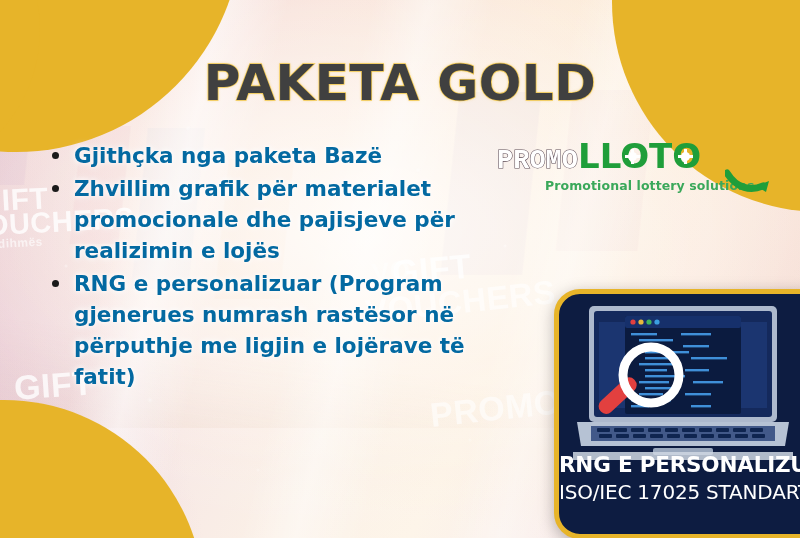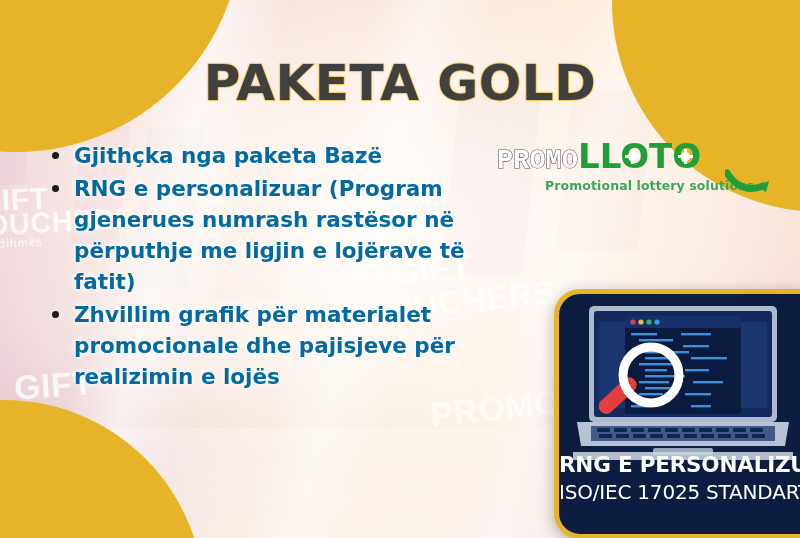--- a/index.html
+++ b/index.html
@@ -297,22 +297,22 @@
   <div class="blob blob-tr-fill"></div>
   <div class="blob blob-tr"></div>
   <div class="blob blob-bl-fill"></div>
   <div class="blob blob-bl"></div>
   <div class="blob blob-br"></div>
 
   <div class="title">PAKETA GOLD</div>
 
   <ul class="bullets">
     <li>Gjithçka nga paketa Bazë</li>
+    <li>Zhvillim grafik për materialet promocionale dhe pajisjeve për realizimin e lojës</li>
     <li>RNG e personalizuar (Program gjenerues numrash rastësor në përputhje me ligjin e lojërave të fatit)</li>
-    <li>Zhvillim grafik për materialet promocionale dhe pajisjeve për realizimin e lojës</li>
   </ul>
 
   <div class="logo">
     <div class="logo-row">
       <span class="logo-promo">PROMO</span>
       <span class="logo-lloto">
         <span>LLOTO</span>
         <span class="lloto-dot lloto-dot-1"></span>
         <span class="lloto-dot lloto-dot-2"></span>
       </span>

